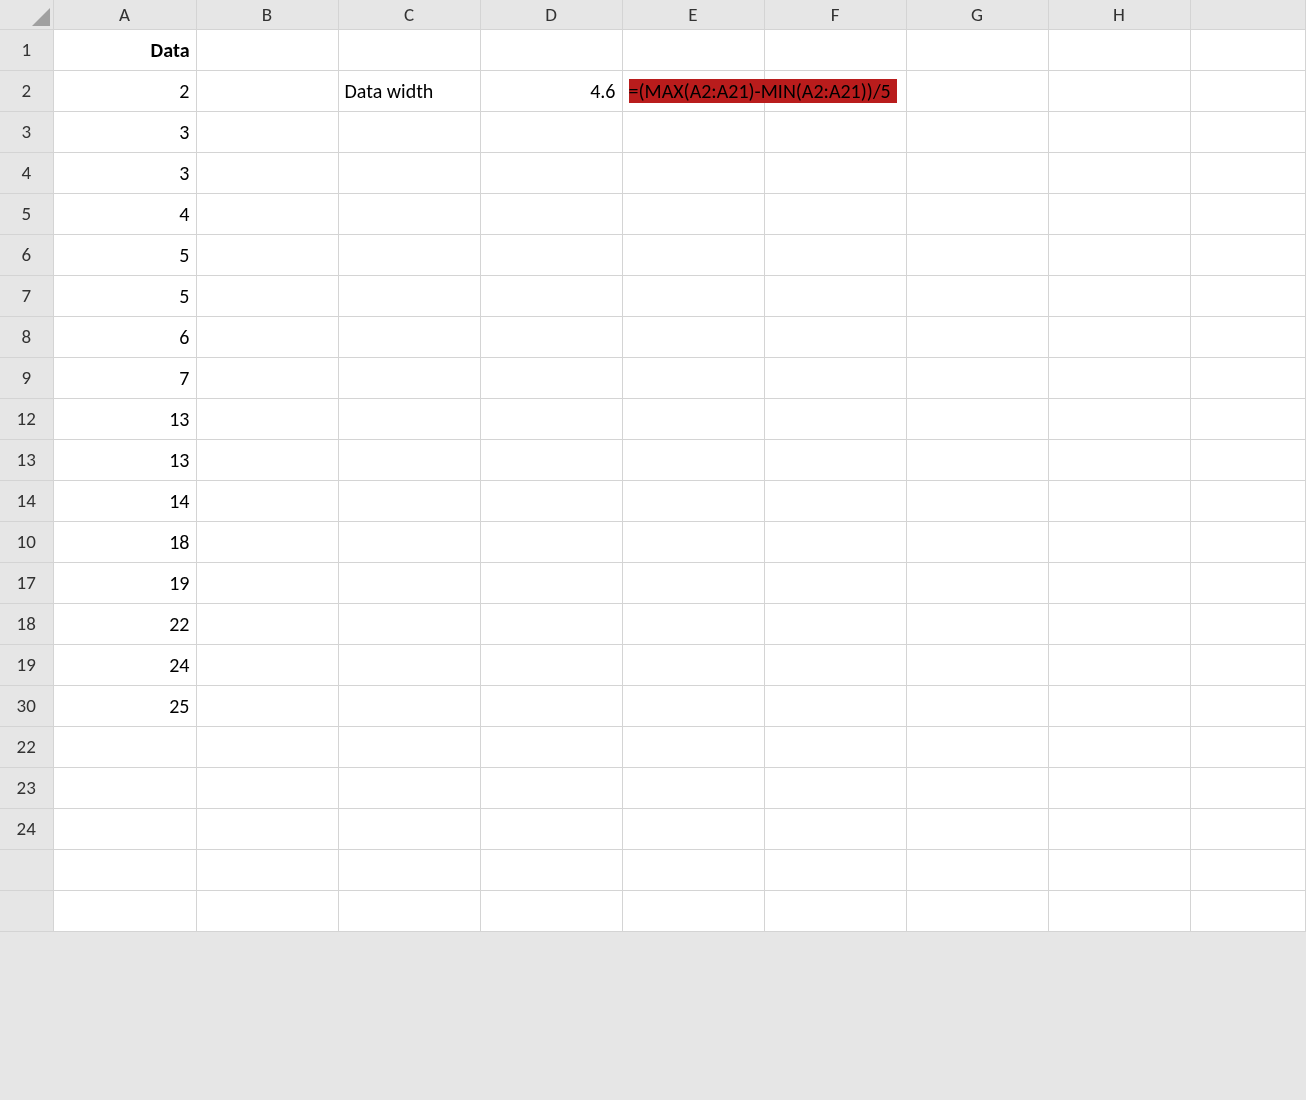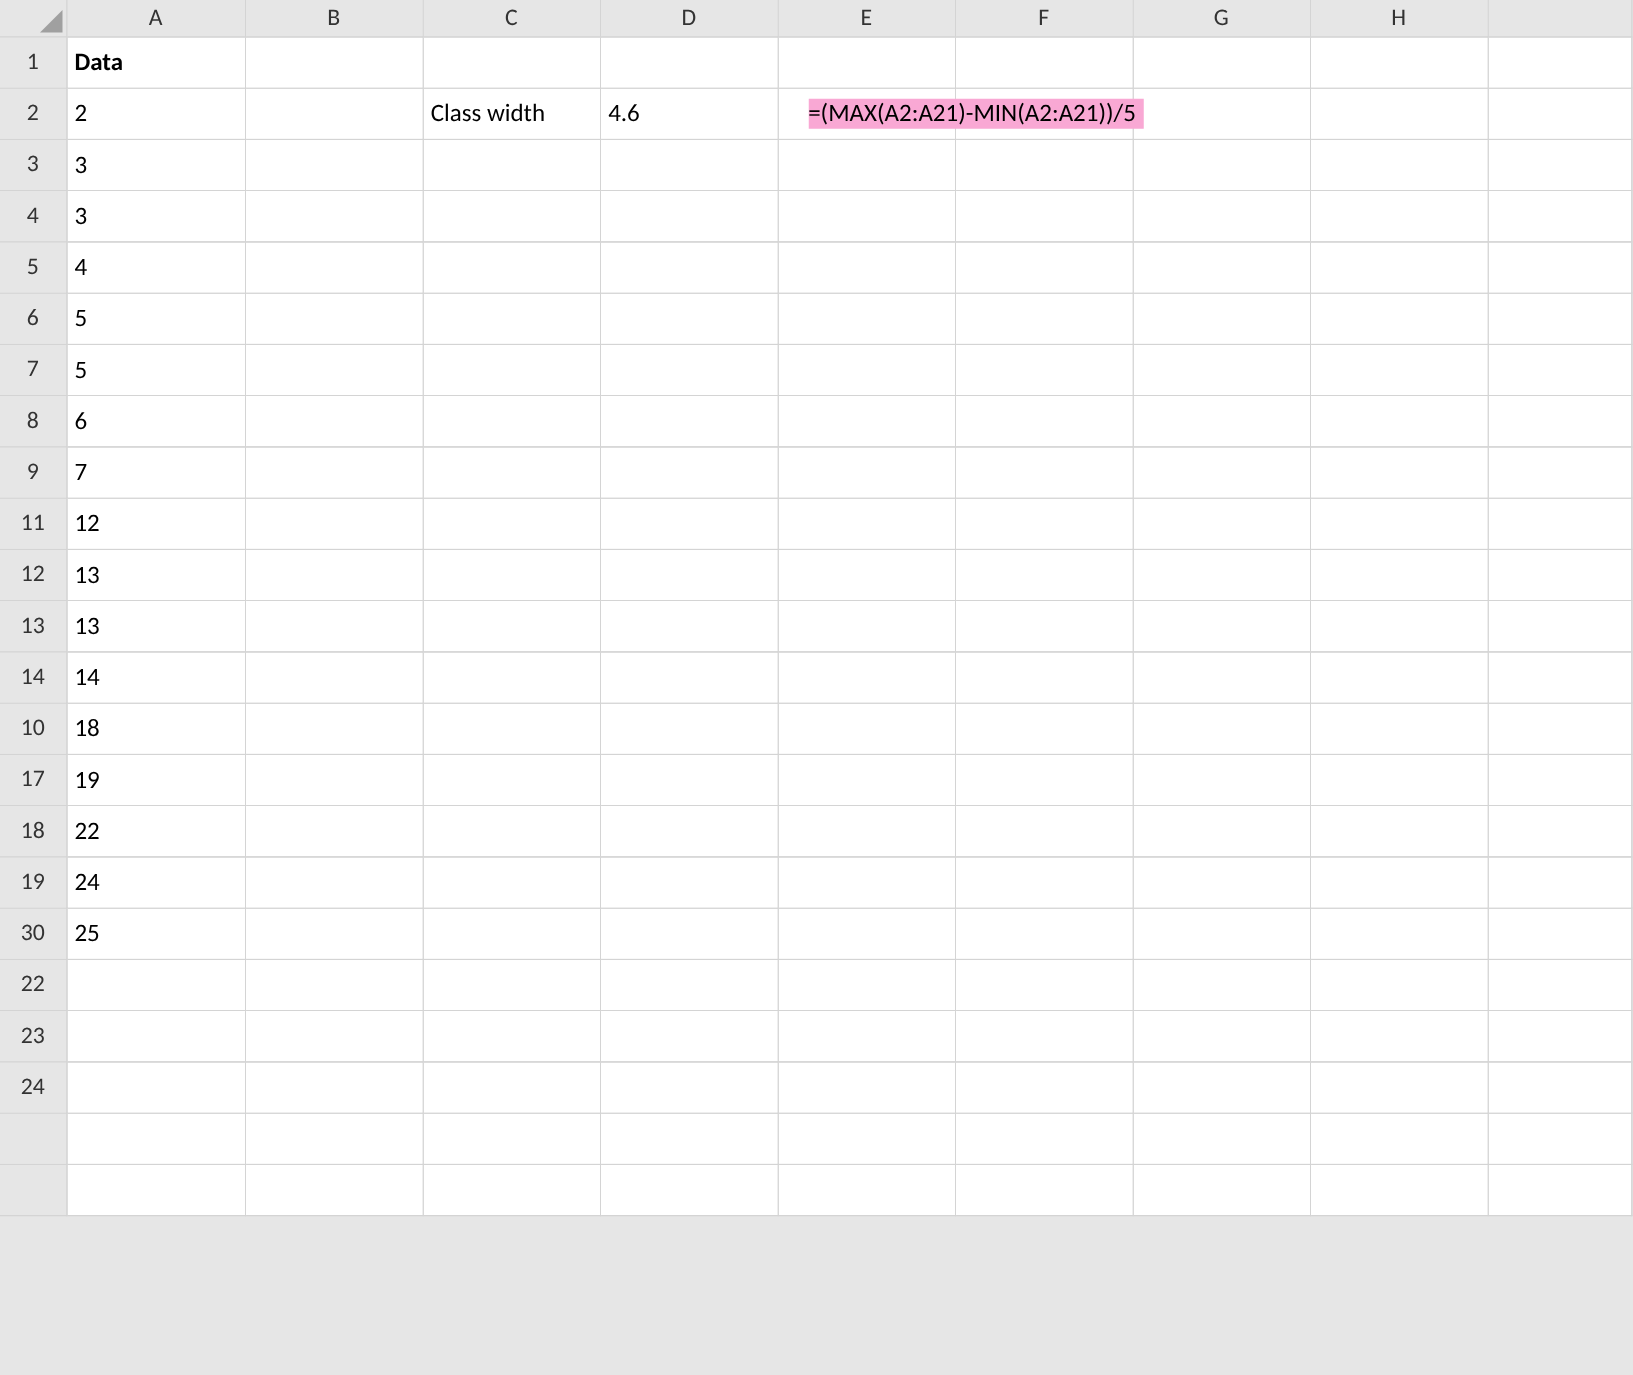--- a/index.html
+++ b/index.html
@@ -63,44 +63,43 @@
       font-size: 19px;
       width: 53px;
       border-left: none;
     }
     .col-header-row th:first-child { border-left: none; }
     .col-header-row th { height: 29px; }
     .cell {
       padding: 0 6px;
       text-align: left;
     }
-    .center { text-align: left; }
+    .center { text-align: right; }
     .bold { font-weight: bold; }
     .col-A { width: 143px; }
     .col-B { width: 142px; }
     .col-C { width: 142px; }
     .col-D { width: 142px; }
     .col-E { width: 142px; }
     .col-F { width: 142px; }
     .col-G { width: 142px; }
     .col-H { width: 142px; }
     .overflow {
       position: relative;
       overflow: visible;
       z-index: 2;
     }
     .overflow span {
       position: absolute;
       left: 6px;
       top: 50%;
       transform: translateY(-50%);
       white-space: nowrap;
-      background: #f9a8d4;
+      background: #b91c1c;
       padding-right: 6px;
-      margin-left: 18px;
     }
   </style>
 </head>
 <body>
 
 <div class="spreadsheet">
   <table>
     <colgroup>
       <col style="width:53px">
       <col class="col-A">
@@ -136,21 +135,21 @@
       <td class="cell"></td>
       <td class="cell"></td>
       <td class="cell"></td>
       <td class="cell"></td>
       <td class="cell"></td>
     </tr>
     <tr>
       <th class="row-header">2</th>
       <td class="cell center">2</td>
       <td class="cell"></td>
-      <td class="cell">Class width</td>
+      <td class="cell">Data width</td>
       <td class="cell center">4.6</td>
       <td class="cell overflow">
             <span>=(MAX(A2:A21)-MIN(A2:A21))/5</span>
           </td>
       <td class="cell"></td>
       <td class="cell"></td>
       <td class="cell"></td>
       <td class="cell"></td>
     </tr>
     <tr>
@@ -221,32 +220,20 @@
           <td class="cell"></td>
           <td class="cell"></td>
           <td class="cell"></td>
           <td class="cell"></td>
           <td class="cell"></td>
           <td class="cell"></td>
     </tr>
     <tr>
       <th class="row-header">9</th>
       <td class="cell center">7</td>
-      <td class="cell"></td>
-          <td class="cell"></td>
-          <td class="cell"></td>
-          <td class="cell"></td>
-          <td class="cell"></td>
-          <td class="cell"></td>
-          <td class="cell"></td>
-          <td class="cell"></td>
-    </tr>
-    <tr>
-      <th class="row-header">11</th>
-      <td class="cell center">12</td>
       <td class="cell"></td>
           <td class="cell"></td>
           <td class="cell"></td>
           <td class="cell"></td>
           <td class="cell"></td>
           <td class="cell"></td>
           <td class="cell"></td>
           <td class="cell"></td>
     </tr>
     <tr>

